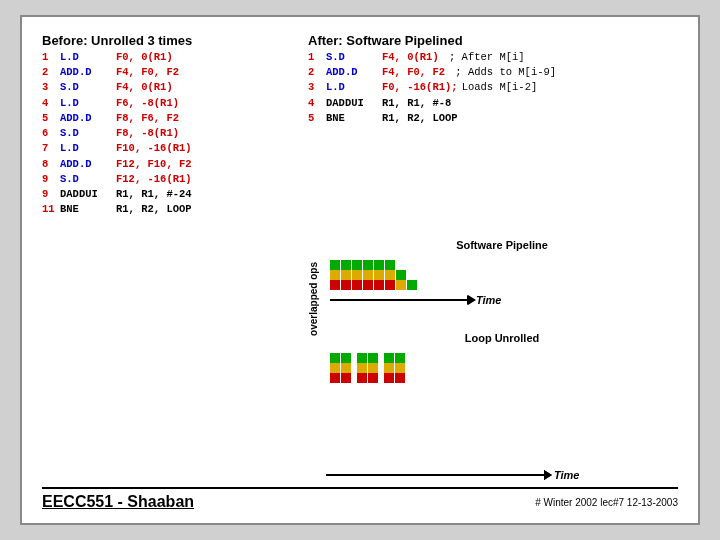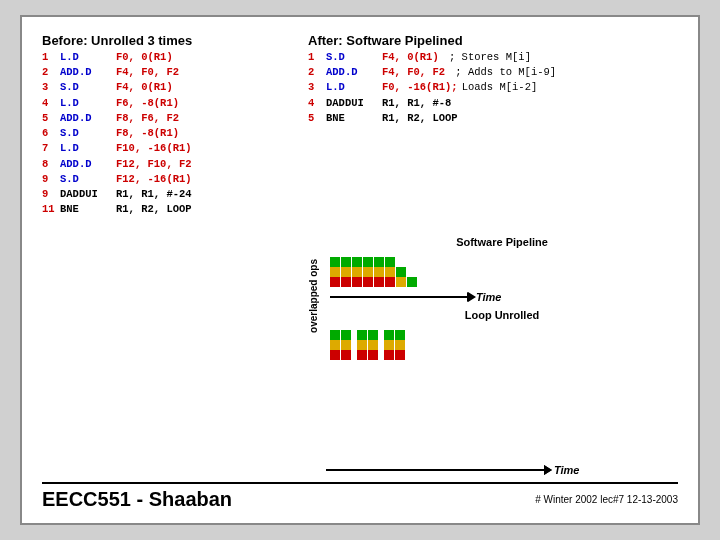--- a/index.html
+++ b/index.html
@@ -96,20 +96,21 @@
       display: flex;
       flex-direction: column;
       gap: 6px;
       padding-top: 4px;
     }
     .pipeline-box {
       position: relative;
       display: flex;
       flex-direction: column;
       gap: 3px;
+      margin-top: 20px;
     }
     .pipeline-label {
       font-size: 11px;
       font-weight: bold;
       color: #000;
       text-align: center;
     }
     .arrow-line {
       flex: 1;
       height: 2px;
@@ -128,22 +129,23 @@
 
     .footer-bar {
       display: flex;
       justify-content: space-between;
       align-items: center;
       margin-top: 6px;
       border-top: 2px solid #000;
       padding-top: 4px;
     }
     .footer-title {
-      font-size: 20px;
-      font-weight: bold;
+      font-size: 16px;
+      font-weight: bold;
+      text-decoration: underline;
     }
     .footer-sub {
       font-size: 10px;
       color: #000;
     }
 
     
     .time-axis {
       display: flex;
       align-items: center;
@@ -244,21 +246,21 @@
 
       <div style="display:flex; gap:4px; align-items:flex-start;">
         <span class="section-header">After: Software Pipelined</span>
       </div>
 
       <div class="after-lines">
         <div class="after-line">
             <span class="aln">1</span>
             <span class="aop" style="color:#0000cc;font-weight:bold;min-width:52px;">S.D</span>
             <span class="aargs">F4, 0(R1)&nbsp;</span>
-            <span class="acomment">; Stores M[i]</span>
+            <span class="acomment">; After M[i]</span>
           </div>
         <div class="after-line">
             <span class="aln">2</span>
             <span class="aop" style="color:#0000cc;font-weight:bold;min-width:52px;">ADD.D</span>
             <span class="aargs">F4, F0, F2&nbsp;</span>
             <span class="acomment">; Adds to M[i-9]</span>
           </div>
         <div class="after-line">
             <span class="aln">3</span>
             <span class="aop" style="color:#0000cc;font-weight:bold;min-width:52px;">L.D</span>

